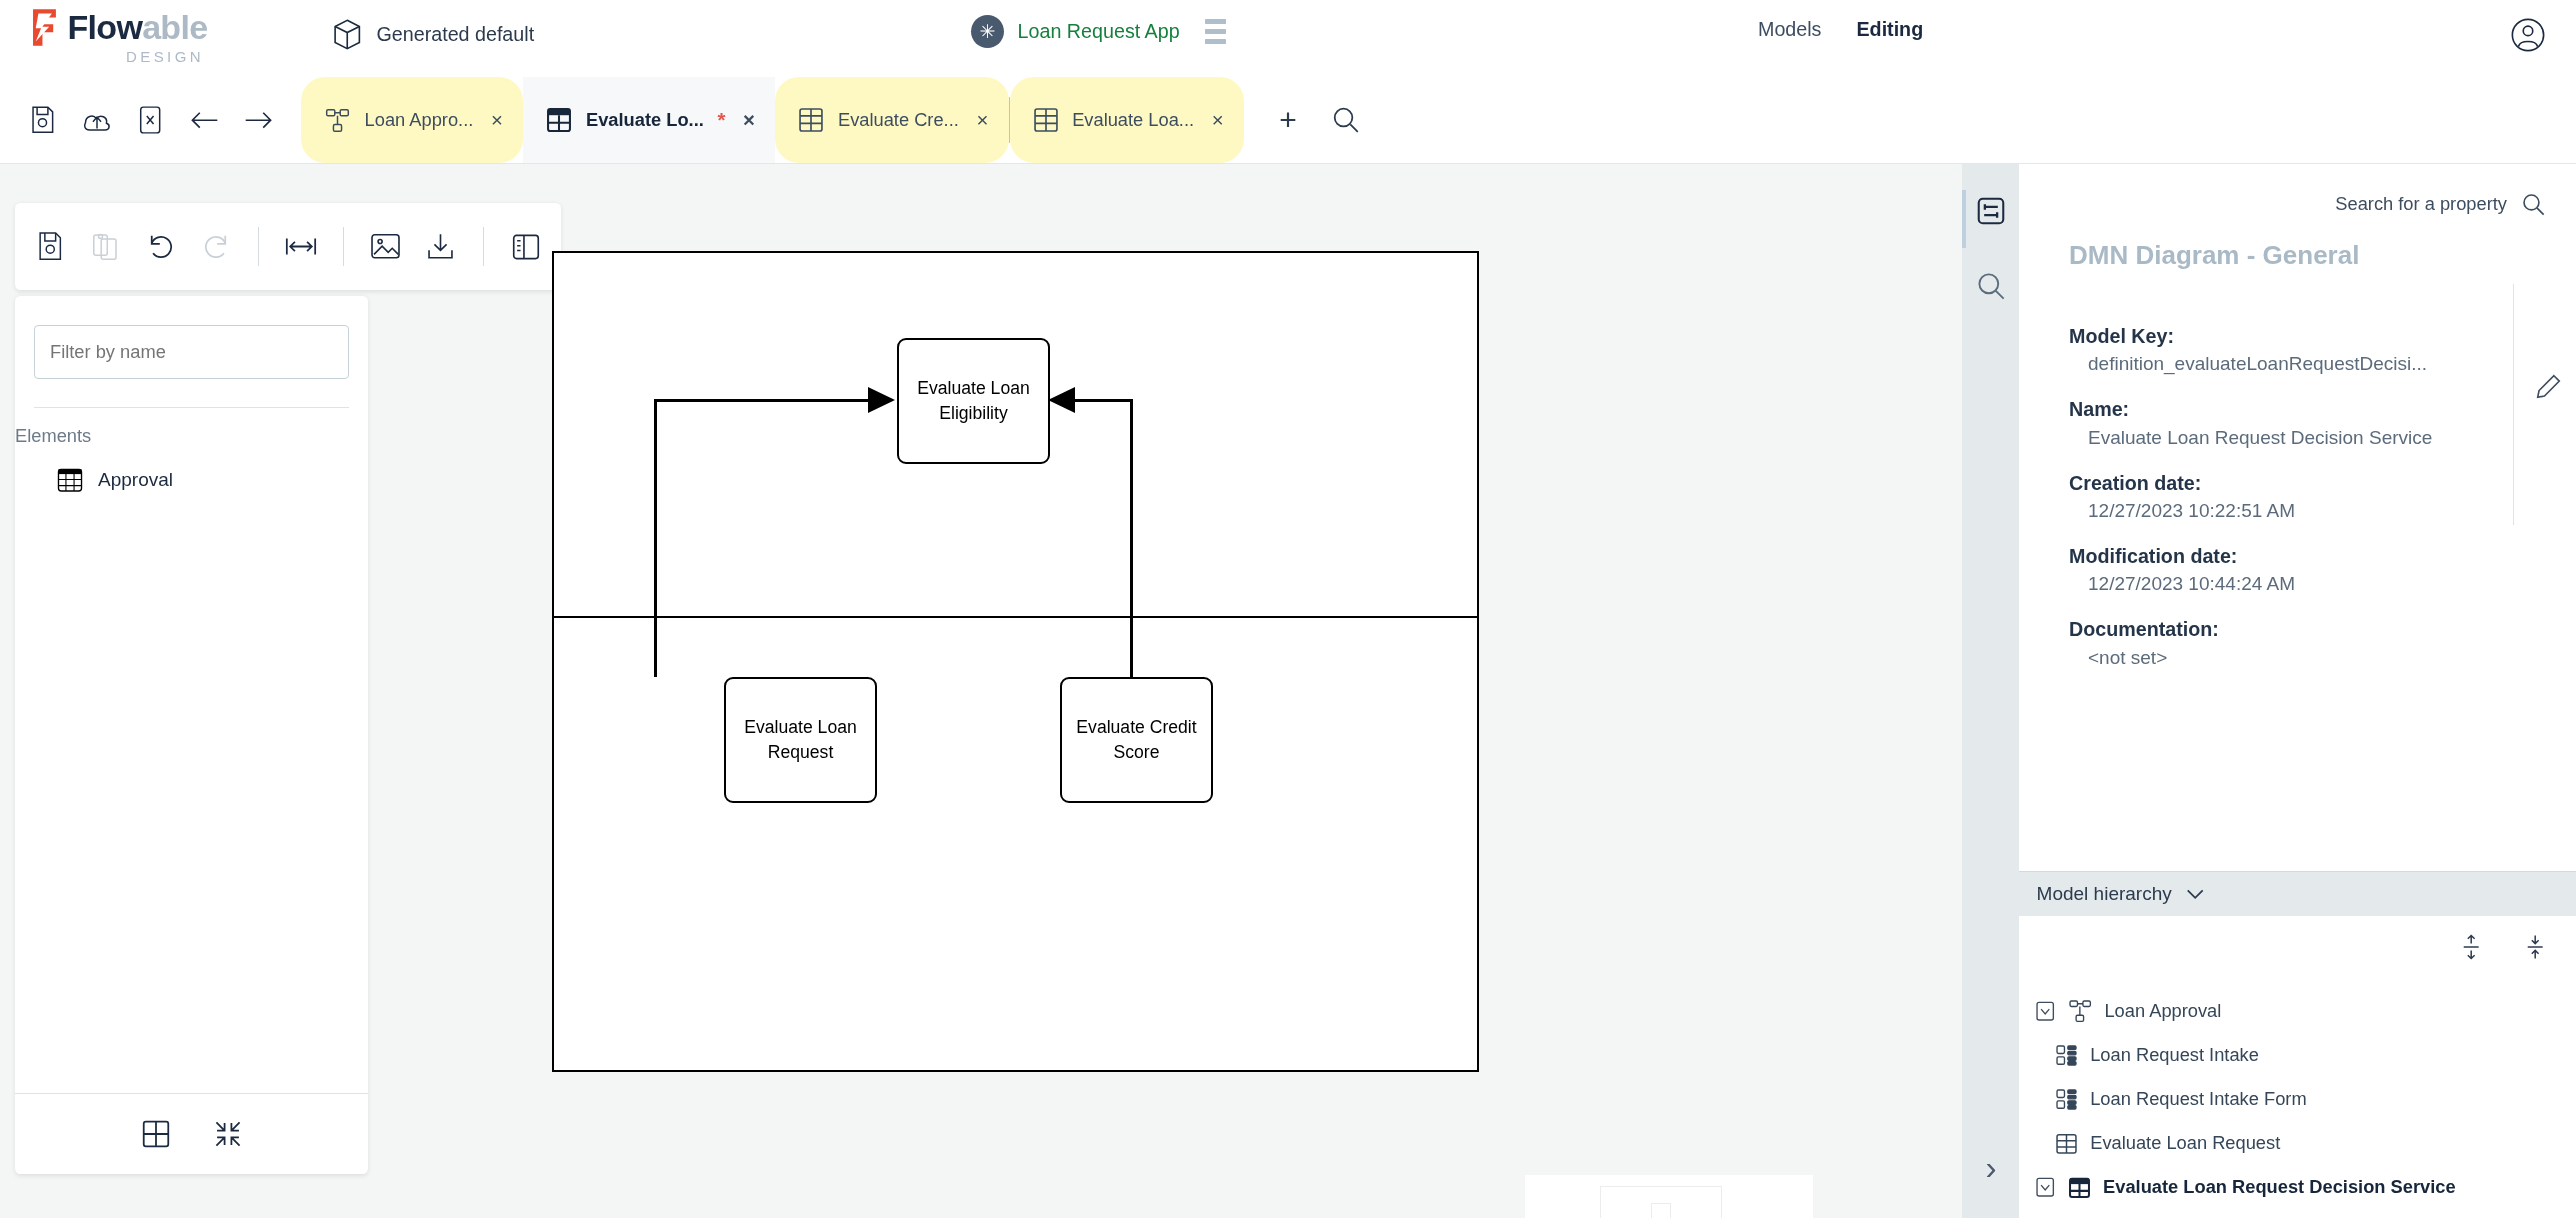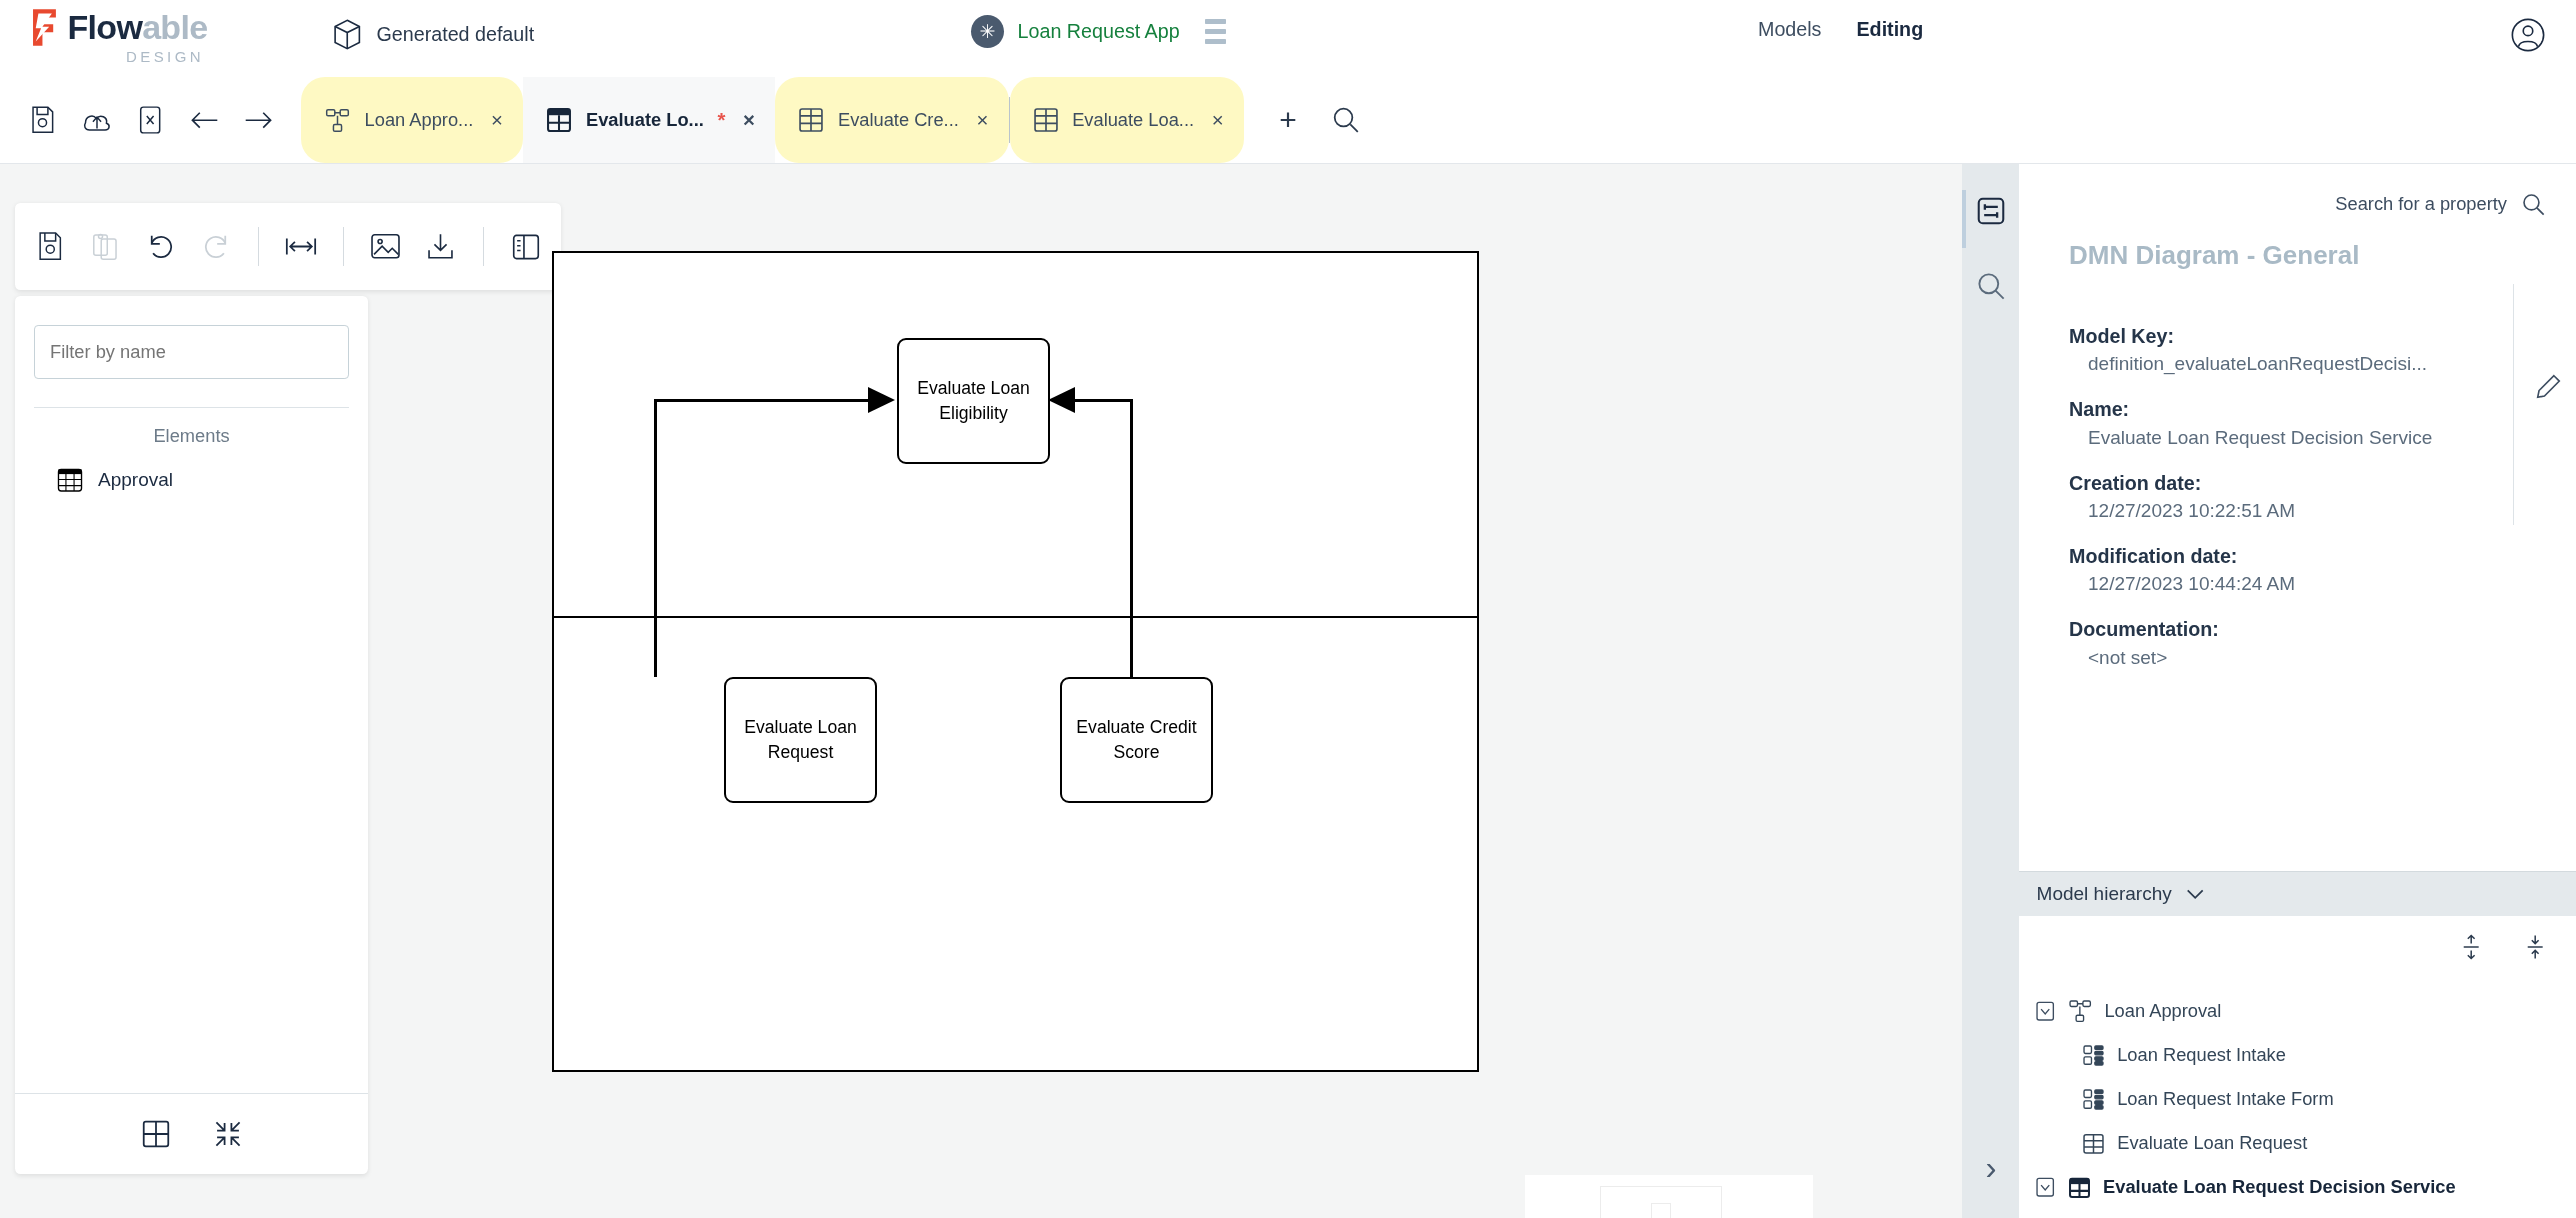--- a/index.html
+++ b/index.html
@@ -109,21 +109,21 @@
     margin: 28.5px 19px 0 19px; height: 54px;
     border: 0.7px solid #c6d2d8; border-radius: 4.1px;
     display: flex; align-items: center; padding: 0 15px;
   }
   .palette-filter-input {
     border: none; outline: none; width: 100%; font-size: 18.3px;
     color: #6d7b89; font-family: "Liberation Sans", sans-serif; background: transparent;
   }
   .palette-divider { margin: 28.5px 19px 0 19px; height: 0.7px; background: #dde3e7; }
   .palette-section-title {
-    text-align: center; font-size: 18.3px; color: #6d7b89; margin-top: 17.6px;
+    font-size: 18.3px; color: #6d7b89; margin-top: 17.6px;
   }
   .palette-item {
     display: flex; align-items: center; gap: 15px;
     margin: 20.4px 0 0 42px; font-size: 19px; color: #1b2a40; cursor: grab;
   }
   .palette-footer {
     margin-top: auto; border-top: 0.7px solid #dde3e7;
     height: 81px; display: flex; align-items: center; justify-content: center; gap: 42px;
   }
 
@@ -191,21 +191,21 @@
     position: absolute; right: 31px; top: 770px; display: flex; gap: 43px;
   }
   .hier-list { position: absolute; left: 0; top: 825px; width: 557px; }
   .hier-row {
     display: flex; align-items: center; gap: 12.2px;
     height: 44px; font-size: 18.3px; color: #344658; cursor: pointer;
   }
   .hier-row.bold { font-weight: bold; color: #17263a; }
   .hier-check { width: 20.4px; height: 20.4px; flex: 0 0 auto; }
   .hier-indent-0 { padding-left: 16.3px; }
-  .hier-indent-1 { padding-left: 63px; }
+  .hier-indent-1 { padding-left: 36px; }
   svg { display: block; }
 </style>
 </head>
 <body>
 
 <div class="header">
   <div class="logo-wrap">
     <div class="logo-row">
       <span class="logo-mark">
         <svg width="39" height="39" viewBox="0 0 58 58">

